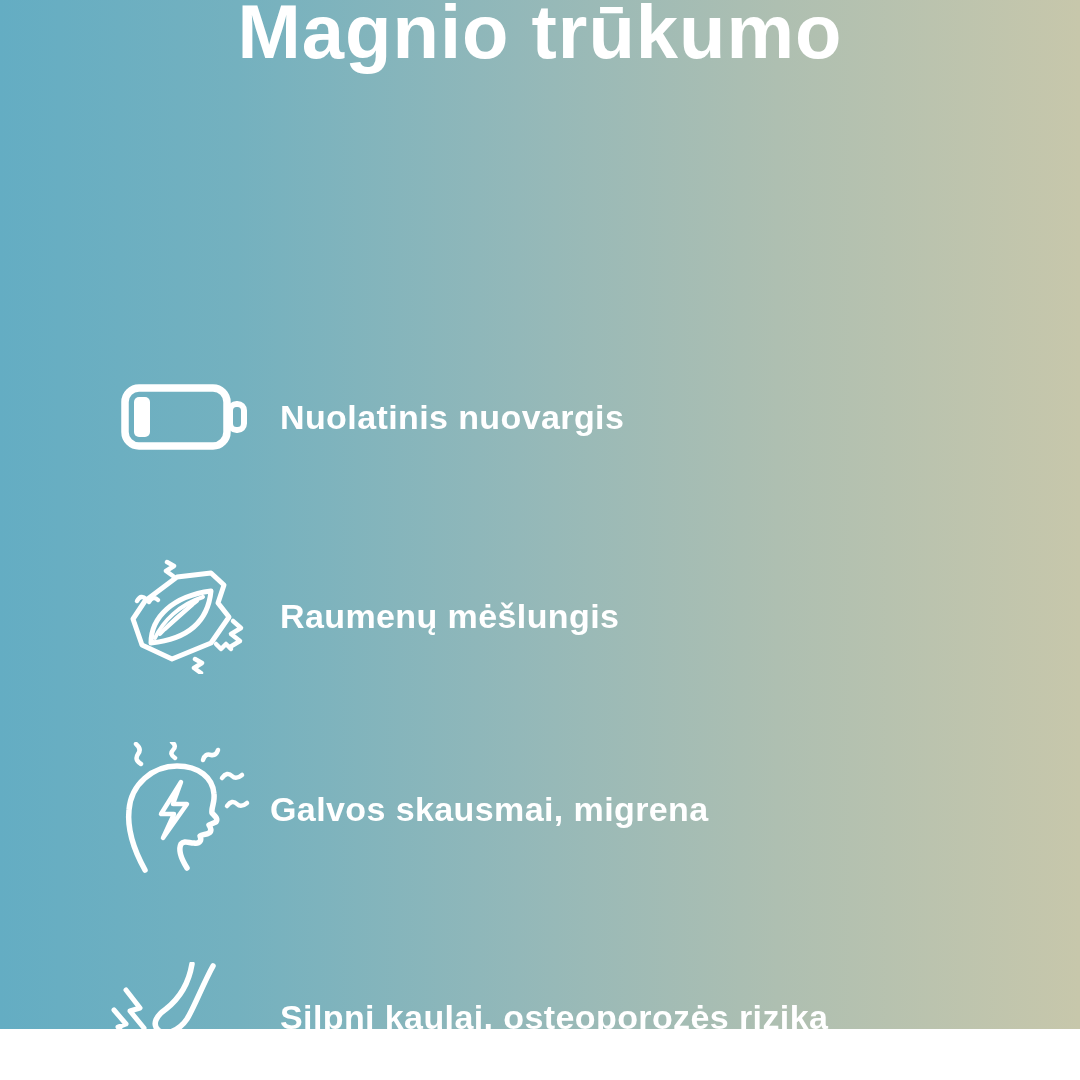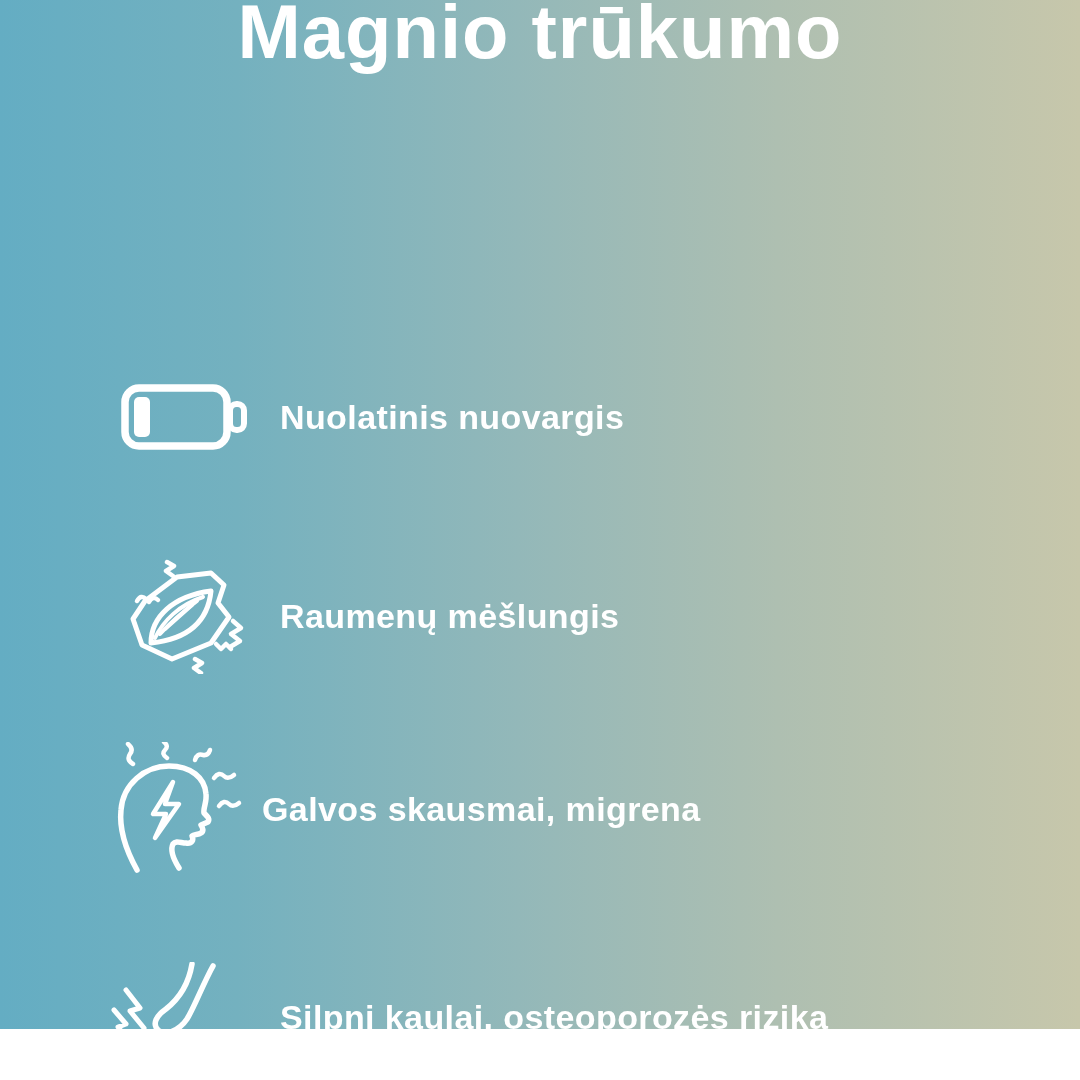--- a/index.html
+++ b/index.html
@@ -32,21 +32,21 @@
   }
   .icon-slot {
     flex: 0 0 auto;
     display: flex;
     align-items: center;
   }
   .row-1 { top: 384px; left: 115px; height: 66px; }
   .row-1 .icon-slot { width: 165px; padding-left: 6px; box-sizing: border-box; }
   .row-2 { top: 560px; left: 115px; height: 112px; text-align: right; }
   .row-2 .icon-slot { width: 165px; }
-  .row-3 { top: 742px; left: 97px; height: 135px; }
+  .row-3 { top: 742px; left: 105px; height: 135px; }
   .row-3 .icon-slot { width: 165px; }
   .row-4 { top: 962px; left: 100px; height: 110px; text-decoration: underline; }
   .row-4 .icon-slot { width: 180px; align-self: flex-start; }
   .symptom-label {
     color: #ffffff;
     font-size: 34px;
     font-weight: 600;
     letter-spacing: 0.4px;
     white-space: nowrap;
   }

